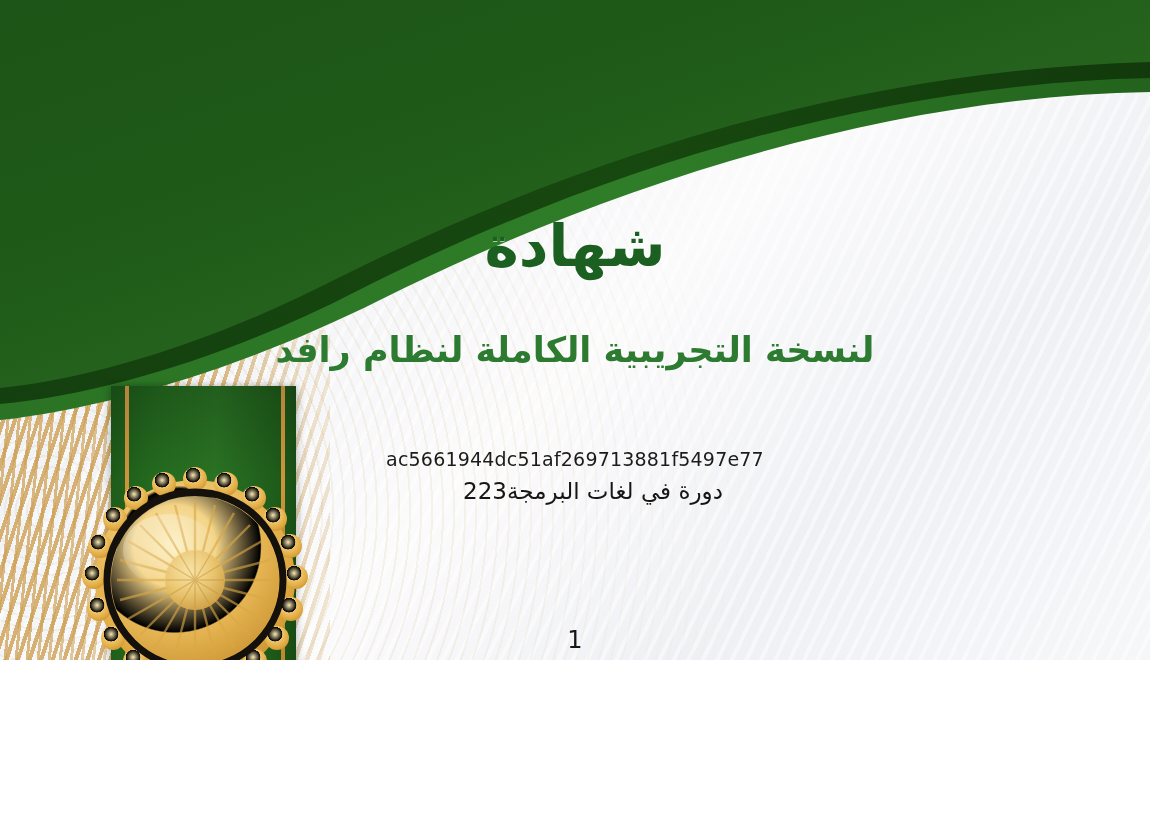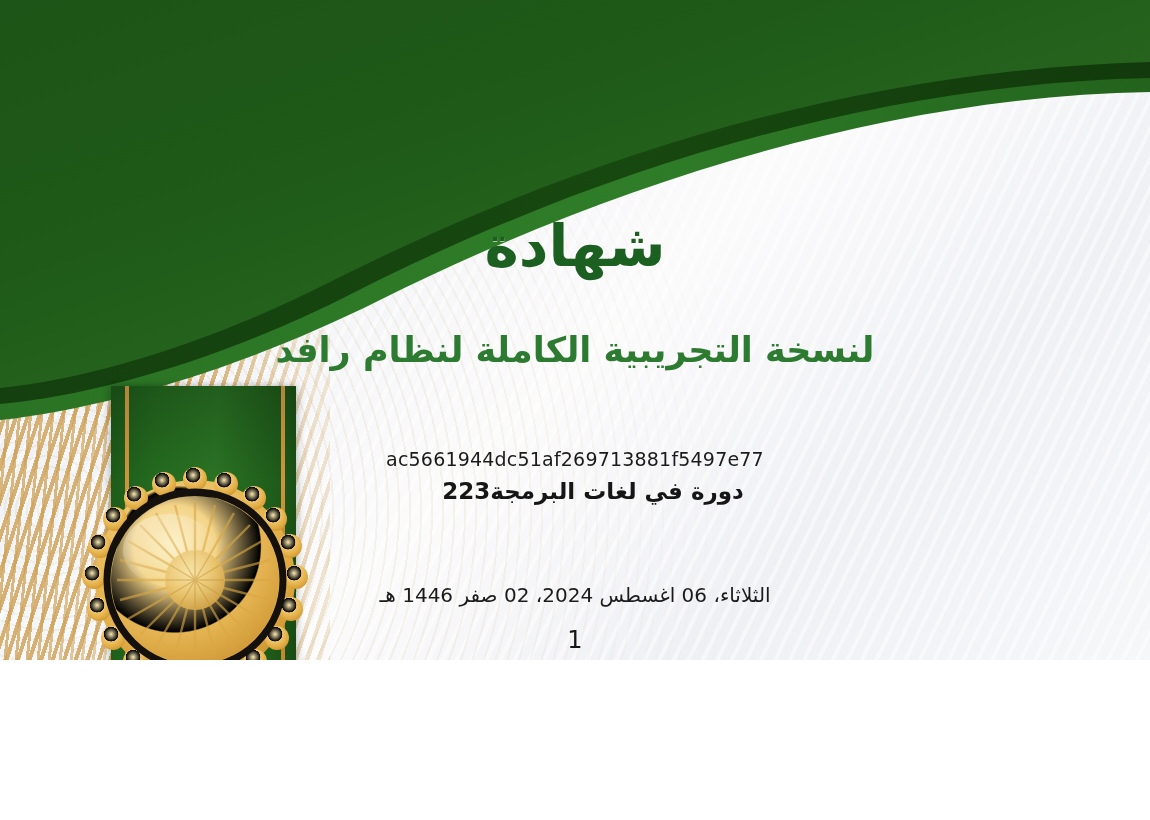--- a/index.html
+++ b/index.html
@@ -145,21 +145,21 @@
     font-weight:500;
     color:#1b1b1b;
     direction:ltr;
     letter-spacing:.2px;
   }
   .cert-course{
     position:absolute;
     left:0; right:0; top:478px;
     text-align:center;
     font-size:23px;
-    font-weight:700;
+    font-weight:400;
     color:#161616;
     direction:rtl;
     margin-left:36px;
   }
   .cert-date{
     position:absolute;
     left:0; right:0; top:583px;
     text-align:center;
     font-size:20px;
     font-weight:400;
@@ -364,20 +364,19 @@
   </div>
 
   <div class="cert-title">شهادة</div>
 
   <div class="cert-subtitle">لنسخة التجريبية الكاملة لنظام رافد</div>
 
   <div class="cert-hash">ac5661944dc51af269713881f5497e77</div>
 
   <div class="cert-course">دورة في لغات البرمجة223</div>
 
-  <div class="cert-date">الثلاثاء، 06 اغسطس 2024، 02 صفر 1446 هـ</div>
 
   <div class="cert-number">1</div>
 
   <div class="sig-line left"></div>
   <div class="sig-line right"></div>
 
 </div>
 
 </body></html>

